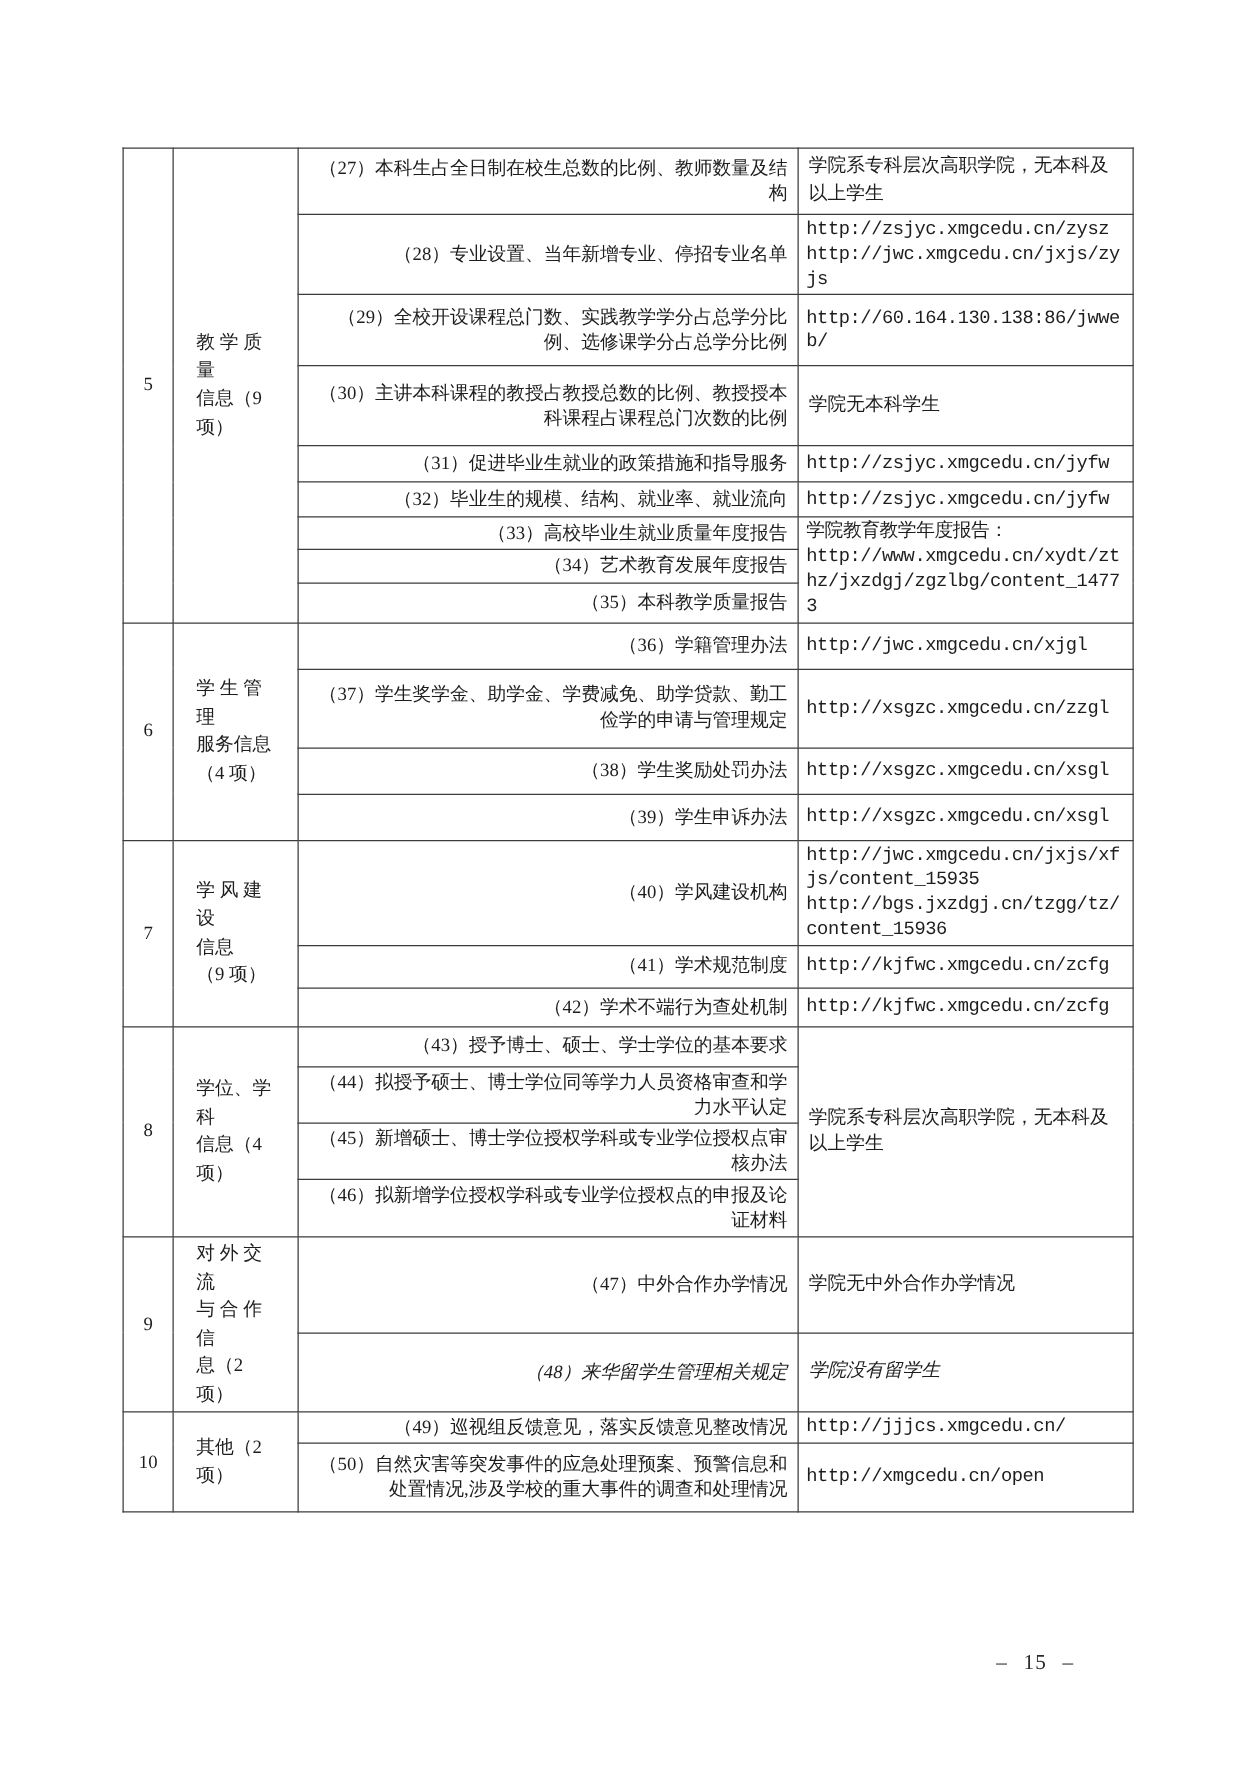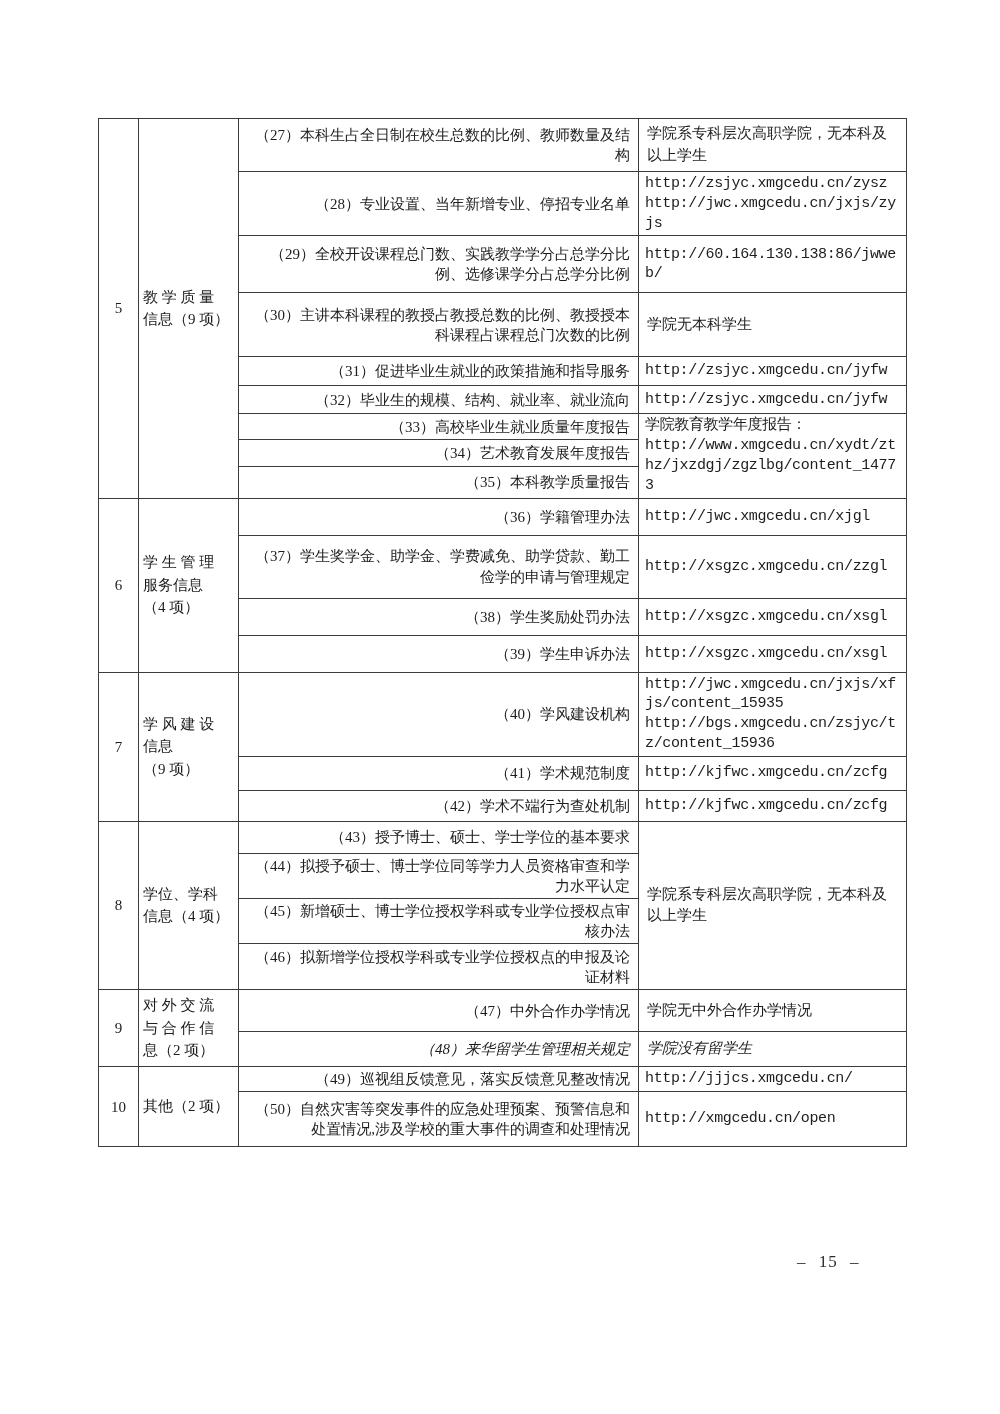--- a/index.html
+++ b/index.html
@@ -38,40 +38,40 @@
     font-family: "Liberation Serif", "DejaVu Serif", serif;
     color: #1d1d1d;
   }
   .info-table td.cell-seq {
     text-align: center;
     padding: 2px 2px;
   }
   .info-table td.cell-category {
     white-space: pre-line;
     line-height: 1.5;
-    padding: 2px 4px;
+    padding: 2px 18px;
   }
   .info-table td.cell-item {
     text-align: right;
   }
   .info-table td.cell-remark.url,
   .info-table td.cell-remark.mixed {
     font-family: "Liberation Mono", "DejaVu Sans Mono", monospace;
     letter-spacing: -0.35px;
     line-height: 1.32;
     white-space: pre-line;
     padding: 2px 6px;
   }
   .info-table td.cell-remark.text {
     line-height: 1.45;
   }
   .page-number {
     position: absolute;
     left: 797px;
-    top: 1252px;
+    top: 1320px;
     font-size: 17px;
     letter-spacing: 1px;
     word-spacing: 7px;
     color: #2b2b2b;
     font-family: "Liberation Serif", "DejaVu Serif", serif;
   }
 </style>
 </head>
 <body>
 
@@ -143,21 +143,21 @@
           <td class="cell-item">（39）学生申诉办法</td>
           <td class="cell-remark url">http://xsgzc.xmgcedu.cn/xsgl</td>
         </tr>
         <tr style="height: 76px;">
           <td class="cell-seq" rowspan="3">7</td>
           <td class="cell-category" rowspan="3">学 风 建 设
 信息
 （9 项）</td>
           <td class="cell-item">（40）学风建设机构</td>
           <td class="cell-remark url">http://jwc.xmgcedu.cn/jxjs/xfjs/content_15935
-http://bgs.xmgcedu.cn/zsjyc/tz/content_15936</td>
+http://bgs.jxzdgj.cn/tzgg/tz/content_15936</td>
         </tr>
         <tr style="height: 34px;">
           <td class="cell-item">（41）学术规范制度</td>
           <td class="cell-remark url">http://kjfwc.xmgcedu.cn/zcfg</td>
         </tr>
         <tr style="height: 31px;">
           <td class="cell-item">（42）学术不端行为查处机制</td>
           <td class="cell-remark url">http://kjfwc.xmgcedu.cn/zcfg</td>
         </tr>
         <tr style="height: 32px;">

